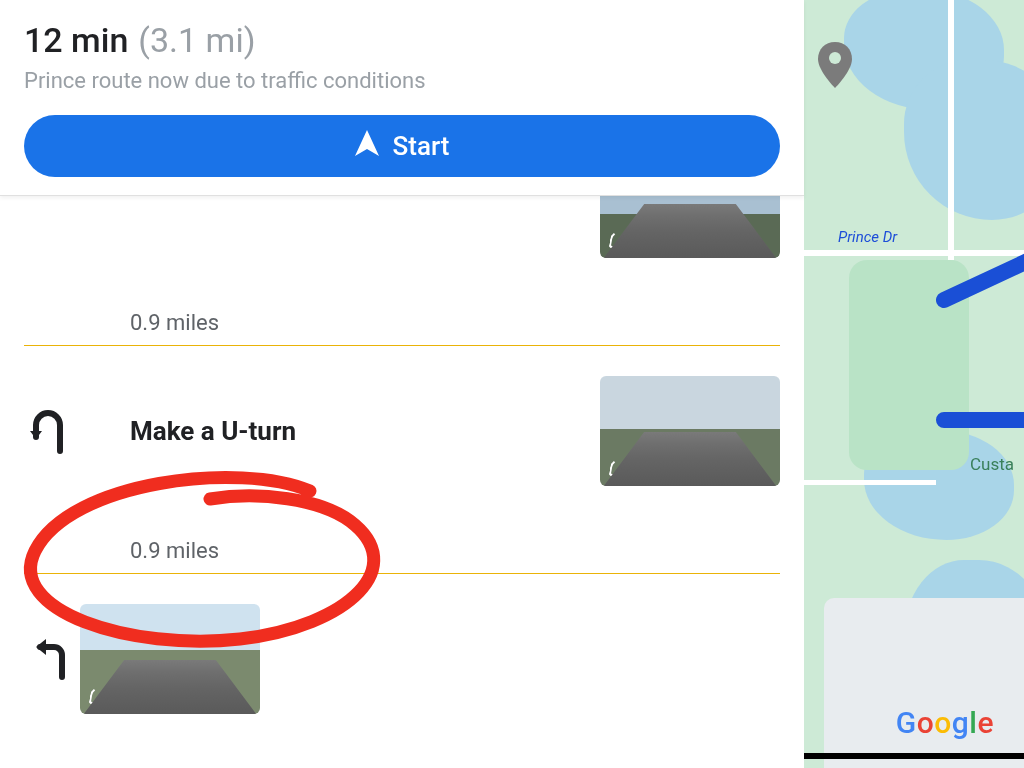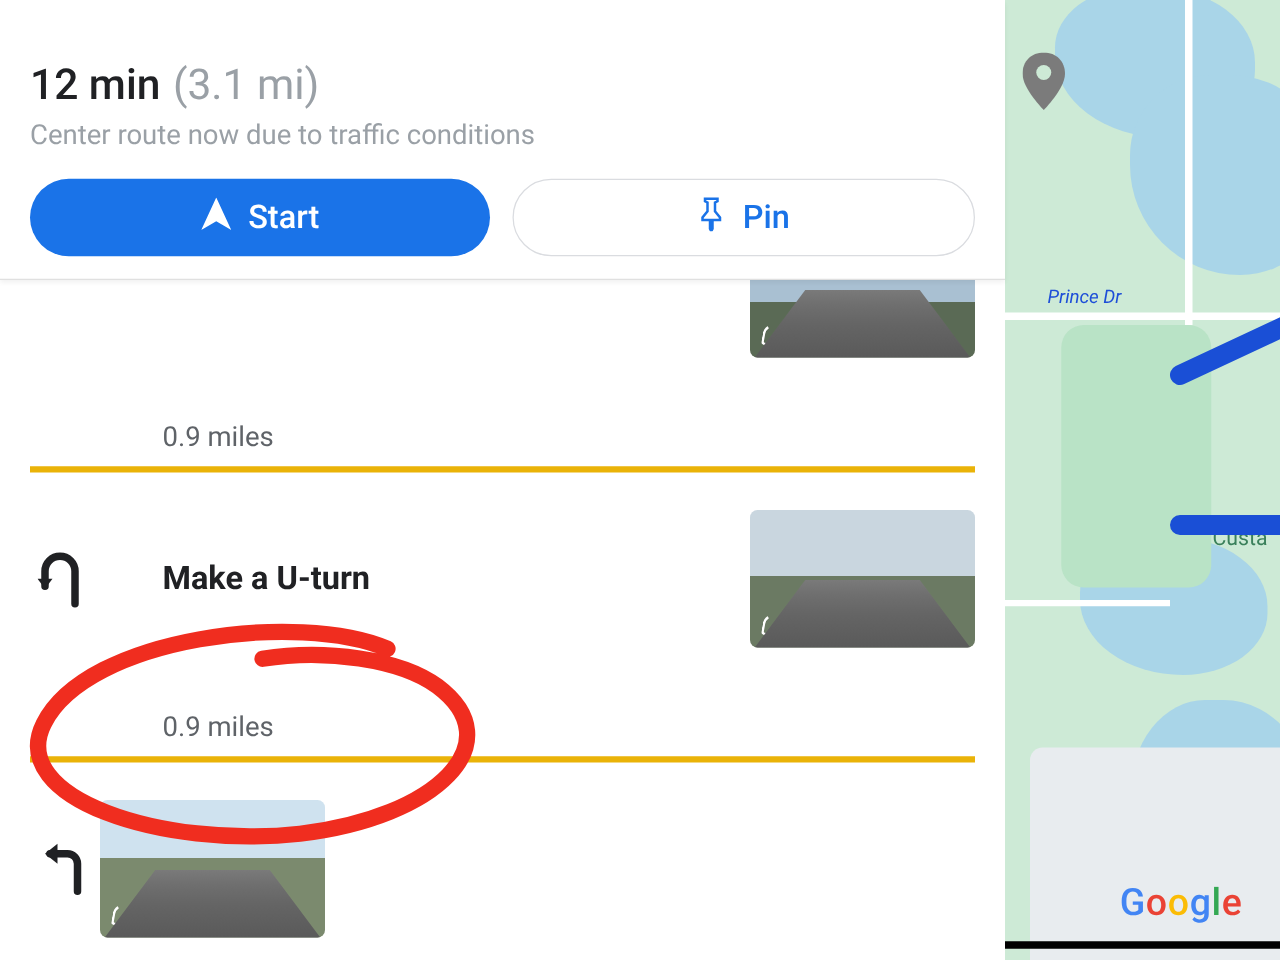--- a/index.html
+++ b/index.html
@@ -3,30 +3,30 @@
 <meta charset="utf-8">
 <style>
   * { box-sizing: border-box; margin: 0; padding: 0; }
   html, body { width: 1024px; height: 768px; overflow: hidden; font-family: Roboto, Arial, sans-serif; background: #e8f0ed; }
   .app { display: flex; width: 100%; height: 100%; }
   
   .panel { width: 804px; height: 100%; background: #fff; position: relative; display: flex; flex-direction: column; }
   .header { padding: 20px 24px 18px; border-bottom: 1px solid #e0e0e0; box-shadow: 0 2px 4px rgba(0,0,0,.06); position: relative; z-index: 2; }
   .time-row { display: flex; align-items: baseline; gap: 10px; }
   .time { font-size: 34px; font-weight: 500; color: #202124; }
-  .dist { font-size: 34px; font-weight: 400; color: #9aa0a6; margin-top: 28px; }
+  .dist { font-size: 34px; font-weight: 400; color: #9aa0a6; }
   .subtitle { font-size: 22px; color: #9aa0a6; margin-top: 8px; }
   .btn-row { display: flex; gap: 18px; margin-top: 22px; }
   .btn { height: 62px; border-radius: 31px; display: flex; align-items: center; justify-content: center; gap: 14px; font-size: 26px; font-weight: 500; cursor: pointer; user-select: none; }
   .btn-start { flex: 1; background: #1a73e8; color: #fff; }
   .btn-pin { flex: 1; border: 1px solid #dadce0; background: #fff; color: #1a73e8; }
   
   .steps { flex: 1; overflow: hidden; position: relative; }
   .step { padding: 0 24px; }
-  .step-top { font-size: 22px; color: #5f6368; padding: 28px 0 10px 106px; border-bottom: 5px solid #eab308; }
+  .step-top { font-size: 22px; color: #5f6368; padding: 28px 0 10px 106px; border-bottom: 1px solid #eab308; }
   .step-body { display: flex; align-items: center; padding: 30px 0 24px; font-weight: bold; }
   .maneuver { width: 56px; display:flex; justify-content:center; }
   .instr { flex:1; font-size: 26px; color:#202124; padding-left: 50px; }
   .thumb { width: 180px; height: 110px; border-radius: 6px; background: linear-gradient(#a9c0d2 0 45%, #5a6a55 45% 100%); position: relative; overflow:hidden; }
   .thumb.sky2 { background: linear-gradient(#c9d6df 0 48%, #6b7a63 48% 100%); }
   .thumb.sky3 { background: linear-gradient(#cfe2ef 0 42%, #7b8a6e 42% 100%); }
   .thumb::before { content:""; position:absolute; left:10px; bottom:8px; width:22px; height:14px; border:2px solid #fff; border-radius:10px 10px 10px 3px; border-top-color:transparent; border-right-color:transparent; transform: rotate(10deg); }
   .thumb .road { position:absolute; left:50%; bottom:0; width:120px; height:70px; background: linear-gradient(#7a7a7a,#5a5a5a); transform: translateX(-50%) perspective(80px) rotateX(45deg); }
   
   .step-first .step-body { padding-top:0; margin-top:-18px; }
@@ -42,55 +42,47 @@
   .w2 { right:-40px; top:60px; width:160px; height:160px; }
   .w3 { right:10px; top:430px; width:150px; height:110px; }
   .w4 { right:-30px; top:560px; width:150px; height:190px; }
   .park { position:absolute; left:45px; top:260px; width:120px; height:210px; background:#b9e3c6; border-radius:18px; }
   .bldg { position:absolute; right:0; bottom:0; width:200px; height:170px; background:#e8ecef; border-radius:10px 0 0 0; }
   .road-line { position:absolute; background:#fff; }
   .rl1 { left:0; top:250px; width:100%; height:6px; }
   .rl2 { right:70px; top:0; width:6px; height:260px; }
   .rl3 { left:0; top:480px; width:60%; height:5px; }
   .street-label { position:absolute; left:30px; top:228px; font-size:15px; color:#1d4ed8; background:#cdead6; padding:0 4px;font-style:italic; }
-  .area-label { position:absolute; right:10px; top:421px; font-size:17px; color:#3a805b; }
+  .area-label { position:absolute; right:10px; top:454px; font-size:17px; color:#3a805b; }
   .route { position:absolute; left:0; top:0; width:100%; height:100%; }
   .pin { position:absolute; left:14px; top:42px; }
   .attrib { position:absolute; right:30px; bottom:28px; font-size:30px; font-weight:500; letter-spacing:.5px; }
   .attrib span:nth-child(1){color:#4285F4}.attrib span:nth-child(2){color:#EA4335}.attrib span:nth-child(3){color:#FBBC05}.attrib span:nth-child(4){color:#4285F4}.attrib span:nth-child(5){color:#34A853}.attrib span:nth-child(6){color:#EA4335}
   .scalebar { position:absolute; left:0; bottom:9px; width:530px; height:6px; background:#000; }
 </style>
 </head>
 <body>
 
 <div class="app">
 
   <div class="panel">
     <div class="header">
       <div class="time-row">
         <span class="time">12 min</span>
         <span class="dist">(3.1 mi)</span>
       </div>
-      <div class="subtitle">Center route now due to traffic conditions</div>
+      <div class="subtitle">Prince route now due to traffic conditions</div>
       <div class="btn-row">
         <div class="btn btn-start">
           <span>
             <svg width="24" height="26" viewBox="0 0 24 26">
                 <path d="M12 0 L24 26 L12 19 L0 26 Z" fill="#fff"></path>
               </svg>
           </span>
           <span>Start</span>
-        </div>
-        <div class="btn btn-pin">
-          <span>
-            <svg width="22" height="28" viewBox="0 0 22 28">
-                <path d="M6 2 h10 v2 l-2 1 v7 l4 5 v2 h-6 v7 l-1 2 -1 -2 v-7 h-6 v-2 l4 -5 v-7 l-2 -1 z" fill="none" stroke="#1a73e8" stroke-width="2"></path>
-              </svg>
-          </span>
-          <span>Pin</span>
         </div>
       </div>
     </div>
 
     <div class="steps">
 
       <div class="step step-first">
         <div class="step-body">
           <div class="maneuver"></div>
           <div class="instr"></div>

